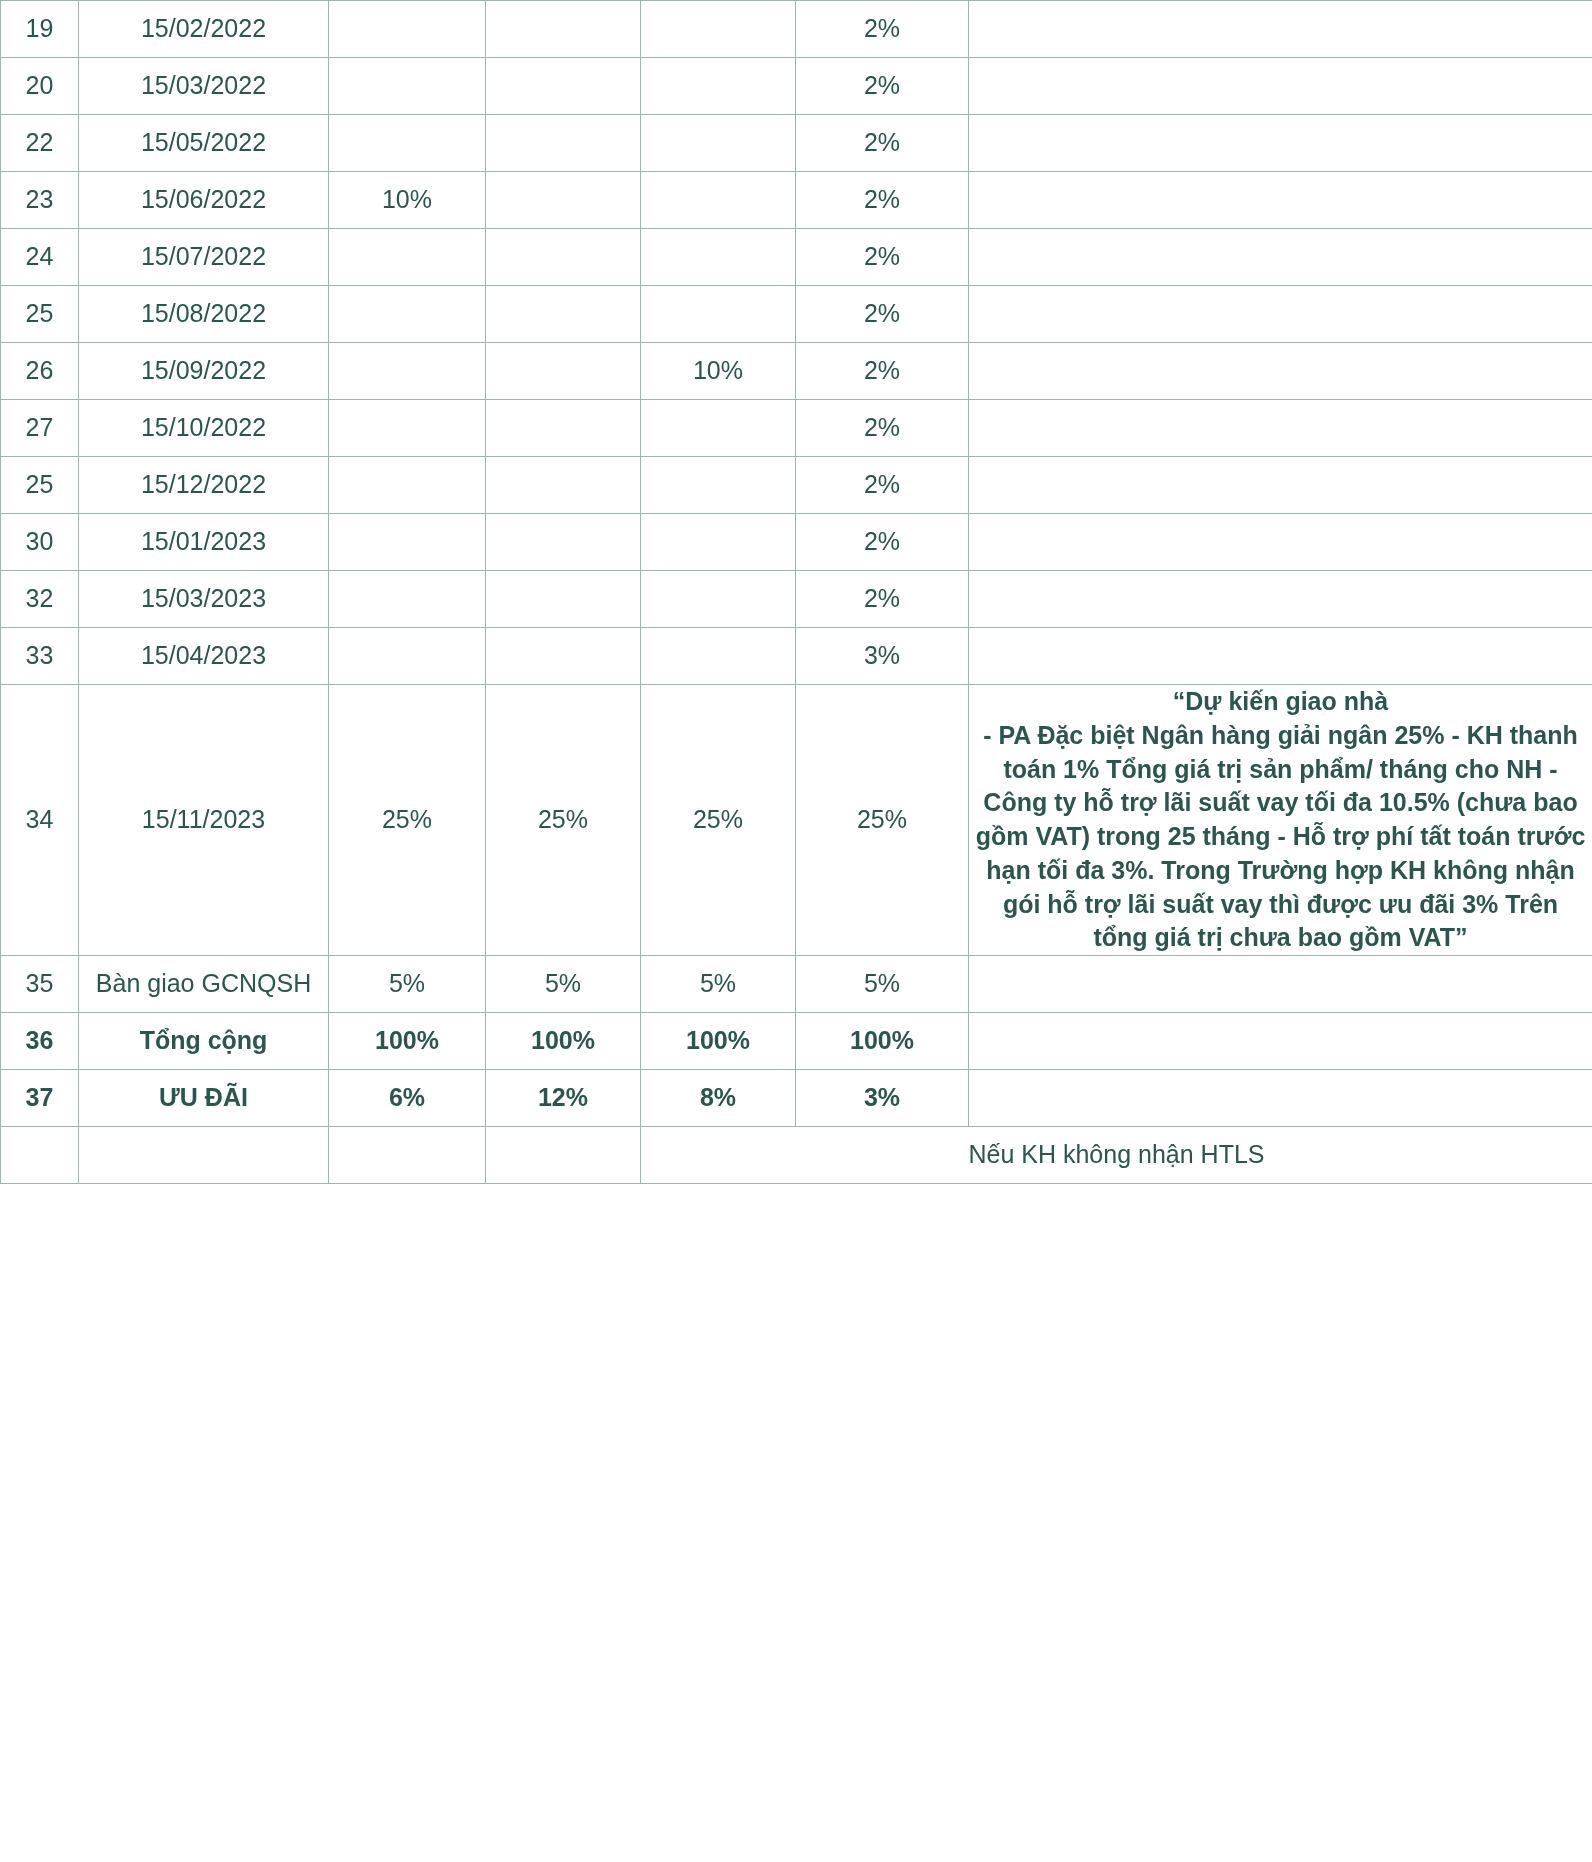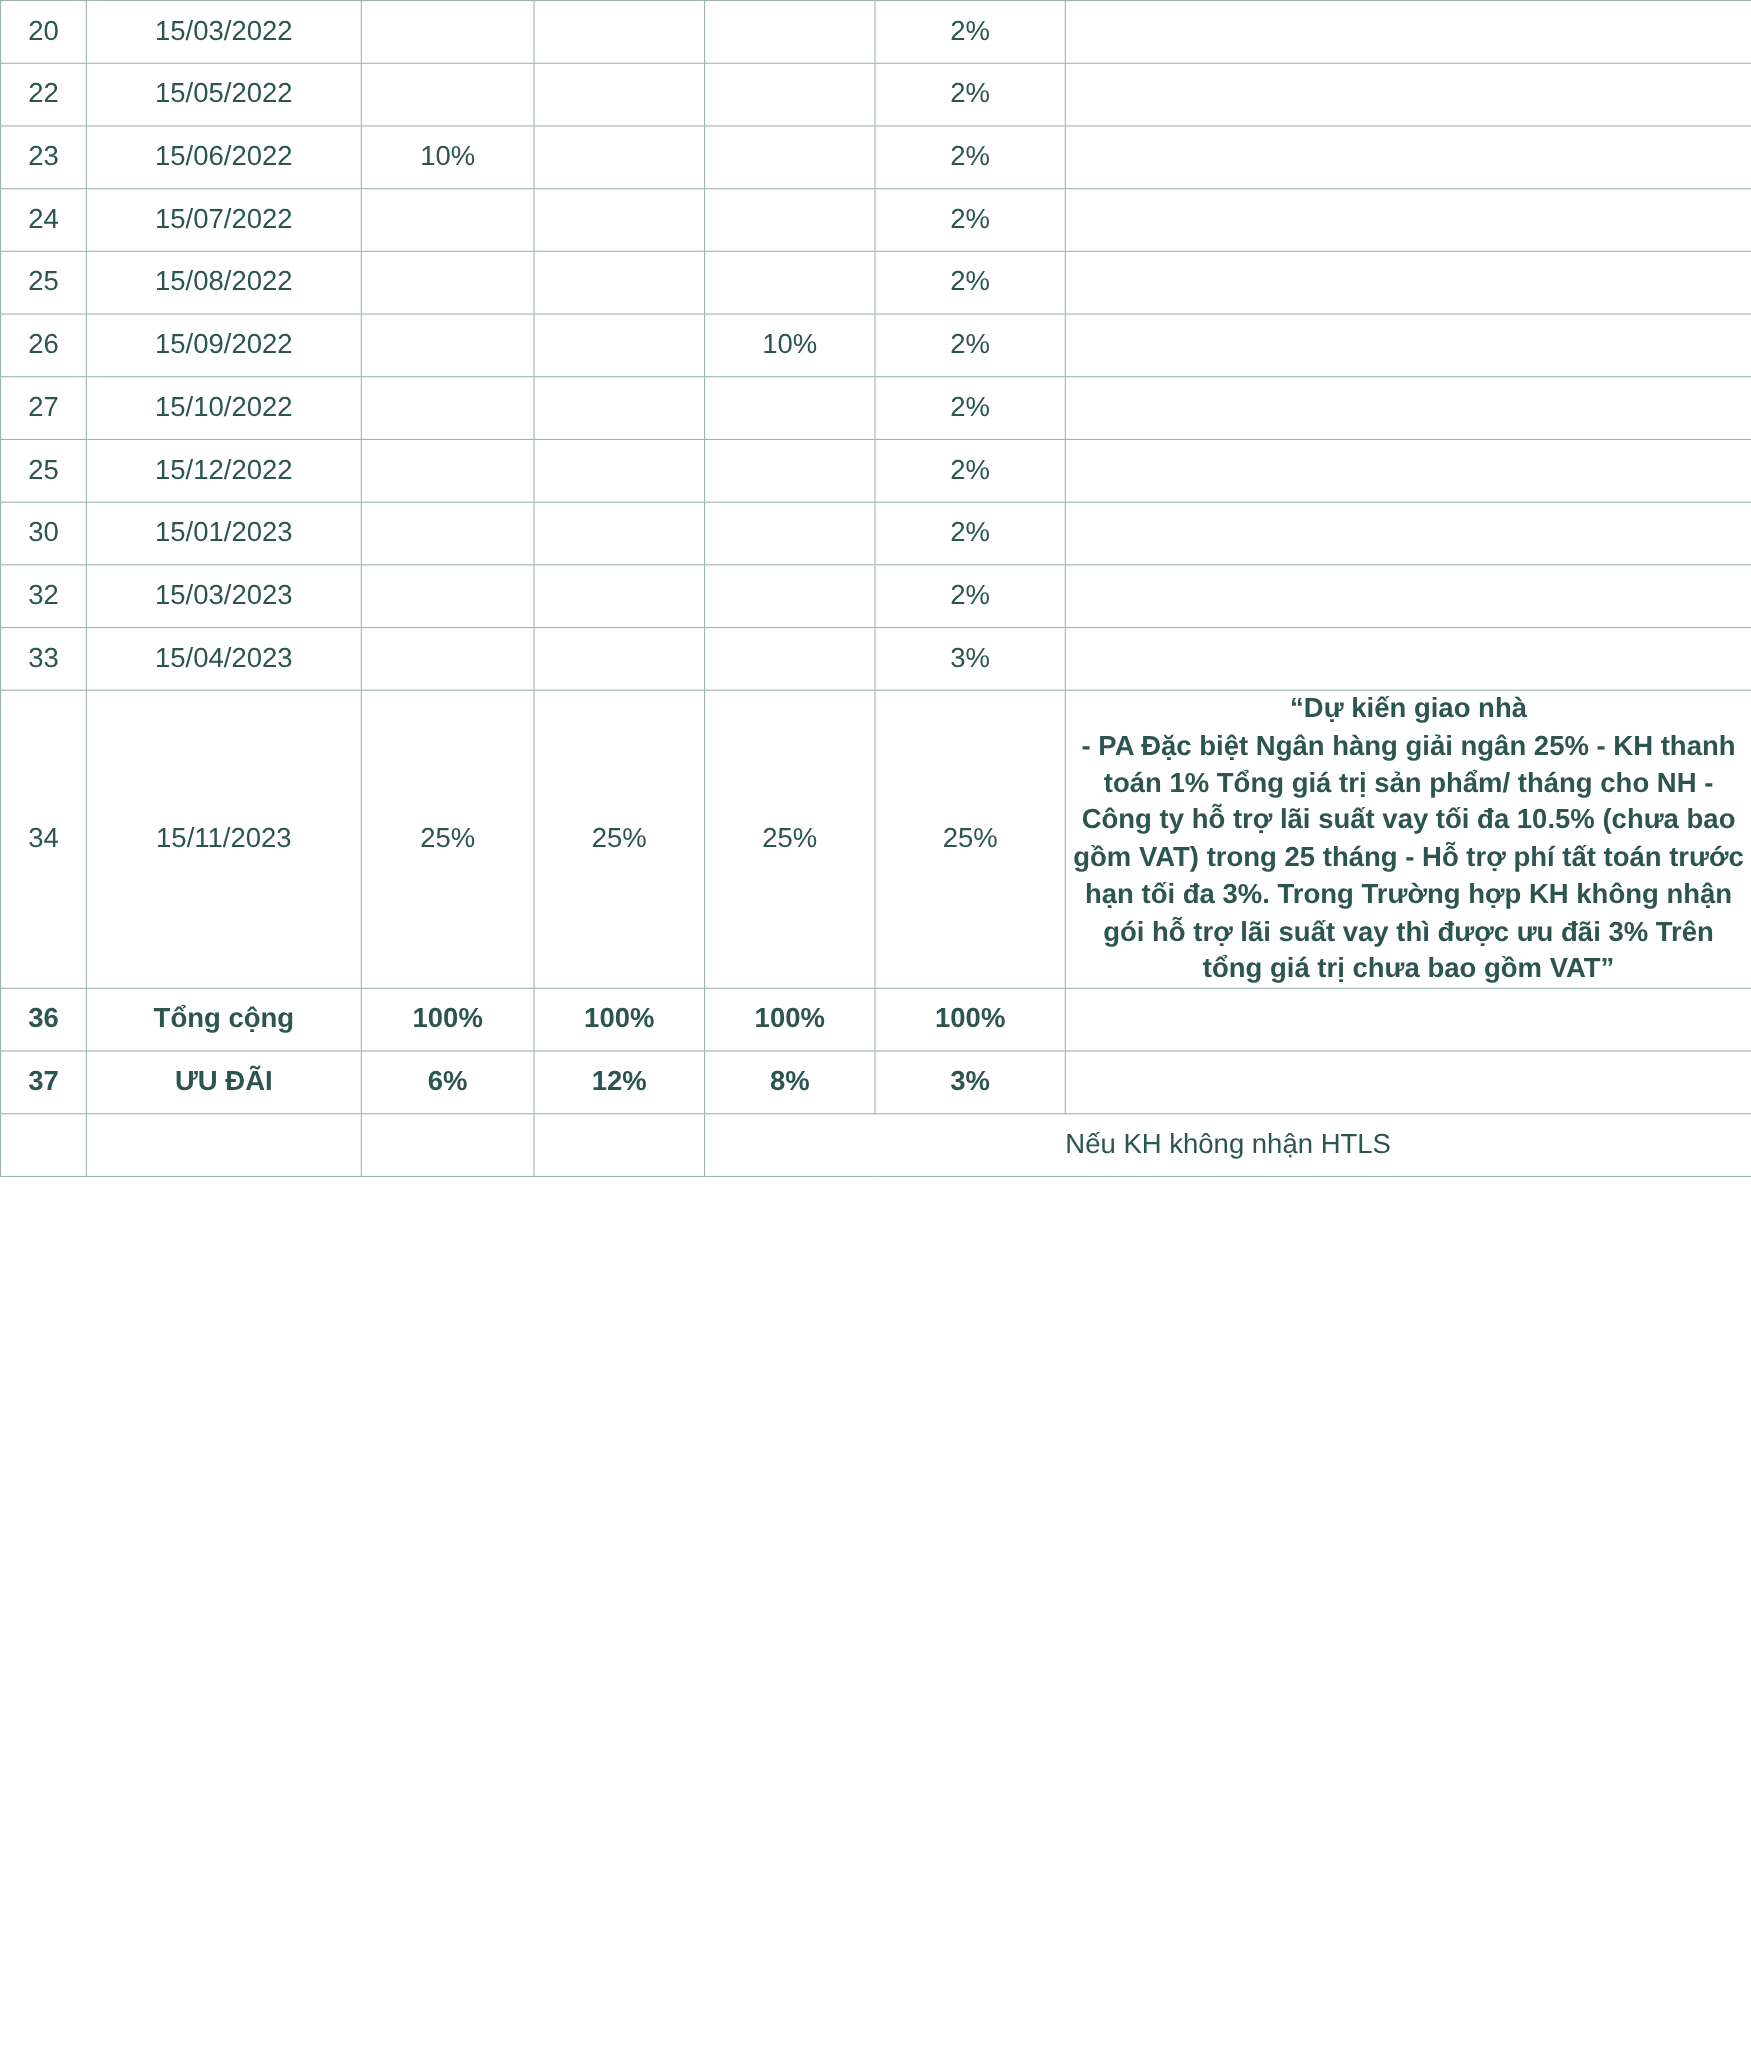--- a/index.html
+++ b/index.html
@@ -80,20 +80,29 @@
     <col class="c-idx">
       <col class="c-date">
       <col class="c-p1">
       <col class="c-p2">
       <col class="c-p3">
       <col class="c-p4">
       <col class="c-note">
   </colgroup>
   <tbody>
 
+    <tr>
+      <td class="idx-cell">19</td>
+      <td>15/02/2022</td>
+      <td></td>
+      <td></td>
+      <td></td>
+      <td>2%</td>
+      <td></td>
+    </tr>
 
     <tr>
       <td class="idx-cell">20</td>
       <td>15/03/2022</td>
       <td></td>
       <td></td>
       <td></td>
       <td>2%</td>
       <td></td>
     </tr>
@@ -205,20 +214,29 @@
       <td class="idx-cell">34</td>
       <td>15/11/2023</td>
       <td>25%</td>
       <td>25%</td>
       <td>25%</td>
       <td>25%</td>
       <td class="note-cell">“Dự kiến giao nhà
  - PA Đặc biệt Ngân hàng giải ngân 25% - KH thanh toán 1% Tổng giá trị sản phẩm/ tháng cho NH - Công ty hỗ trợ lãi suất vay tối đa 10.5% (chưa bao gồm VAT) trong 25 tháng - Hỗ trợ phí tất toán trước hạn tối đa 3%. Trong Trường hợp KH không nhận gói hỗ trợ lãi suất vay thì được ưu đãi 3% Trên tổng giá trị chưa bao gồm VAT”</td>
     </tr>
 
+    <tr>
+      <td class="idx-cell">35</td>
+      <td>Bàn giao GCNQSH</td>
+      <td>5%</td>
+      <td>5%</td>
+      <td>5%</td>
+      <td>5%</td>
+      <td></td>
+    </tr>
 
     <tr class="row-bold">
       <td class="idx-cell">36</td>
       <td>Tổng cộng</td>
       <td>100%</td>
       <td>100%</td>
       <td>100%</td>
       <td>100%</td>
       <td></td>
     </tr>

